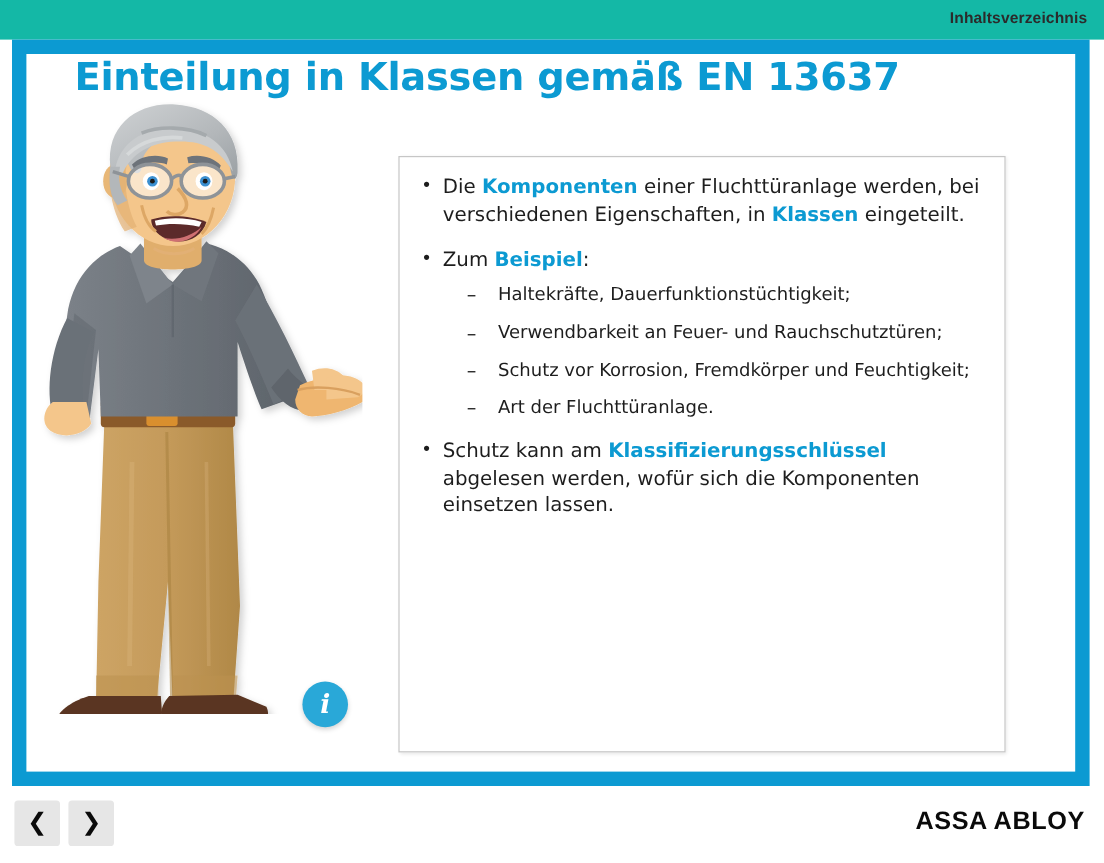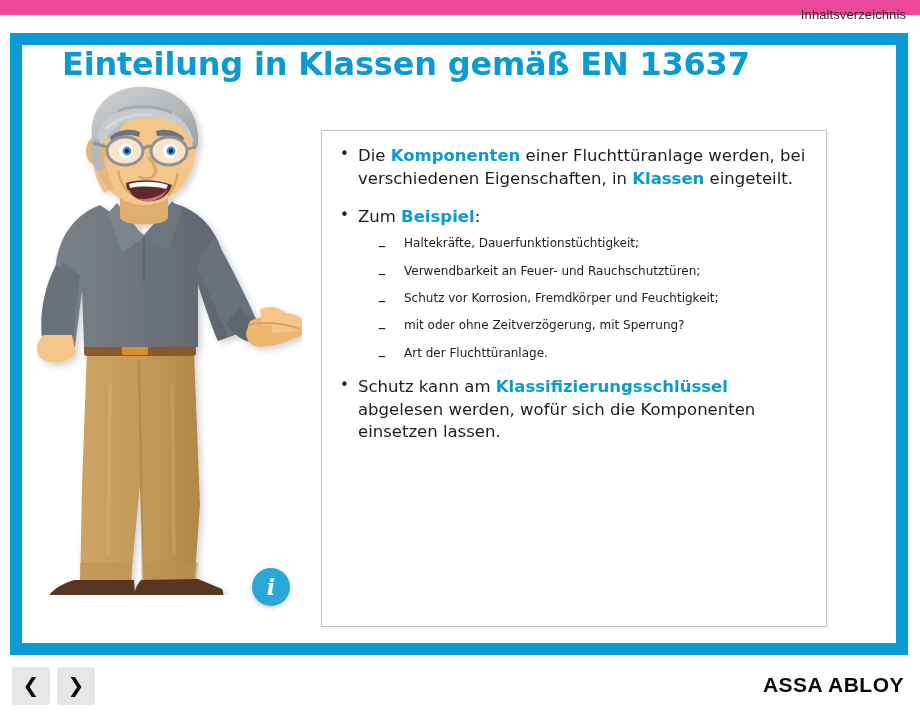--- a/index.html
+++ b/index.html
@@ -12,22 +12,23 @@
     background: #ffffff;
     font-family: "DejaVu Sans", sans-serif;
     overflow: hidden;
     position: relative;
   }
 
   
   .topbar {
     position: absolute;
     left: 0; top: 0;
-    width: 920px; height: 15px;
-    background: #ec4899;
+    width: 920px; height: 33px;
+    background: #14b8a6;
+    font-weight: bold;
   }
   .toc-link {
     position: absolute;
     right: 14px;
     top: 7px;
     font-family: "Liberation Sans", sans-serif;
     font-size: 13px;
     color: #2b2b2b;
     letter-spacing: 0.1px;
     white-space: nowrap;
@@ -97,21 +98,21 @@
     font-family: "DejaVu Serif", serif;
     font-style: italic;
     font-weight: bold;
     font-size: 22px;
     color: #ffffff;
   }
 
   
   .content-box {
     position: absolute;
-    left: 321px;
+    left: 332px;
     top: 130px;
     width: 506px;
     height: 497px;
     background: #ffffff;
     border: 1px solid #c6c6c6;
     box-sizing: border-box;
     box-shadow: 1px 1px 3px rgba(0,0,0,0.10);
     padding: 14px 16px 10px 14px;
   }
 
@@ -141,21 +142,21 @@
   ul.sub {
     list-style: none;
     margin: 7px 0 0 0;
     padding: 0;
   }
   ul.sub > li {
     position: relative;
     padding-left: 46px;
     margin-bottom: 11px;
     font-family: "DejaVu Sans", sans-serif;
-    font-size: 12px;
+    font-size: 15px;
     line-height: 1.36;
     color: #1d1d1d;
   }
   ul.sub > li::before {
     content: "\2013";
     position: absolute;
     left: 20px;
     top: 0;
     color: #1d1d1d;
     font-size: 16px;
@@ -361,21 +362,20 @@
     <li>
       <span>Die </span><span class="hl">Komponenten</span><span> einer Fluchttüranlage werden, bei verschiedenen Eigenschaften, in </span><span class="hl">Klassen</span><span> eingeteilt.</span>
     </li>
 
     <li>
       <span>Zum </span><span class="hl">Beispiel</span><span>:</span>
       <ul class="sub">
         <li>Haltekräfte, Dauerfunktionstüchtigkeit;</li>
         <li>Verwendbarkeit an Feuer- und Rauchschutztüren;</li>
         <li>Schutz vor Korrosion, Fremdkörper und Feuchtigkeit;</li>
-        <li>mit oder ohne Zeitverzögerung, mit Sperrung?</li>
         <li>Art der Fluchttüranlage.</li>
       </ul>
     </li>
 
     <li>
       <span>Schutz kann am </span><span class="hl">Klassifizierungsschlüssel</span><span> abgelesen werden, wofür sich die Komponenten einsetzen lassen.</span>
     </li>
   </ul>
 
 </div>

